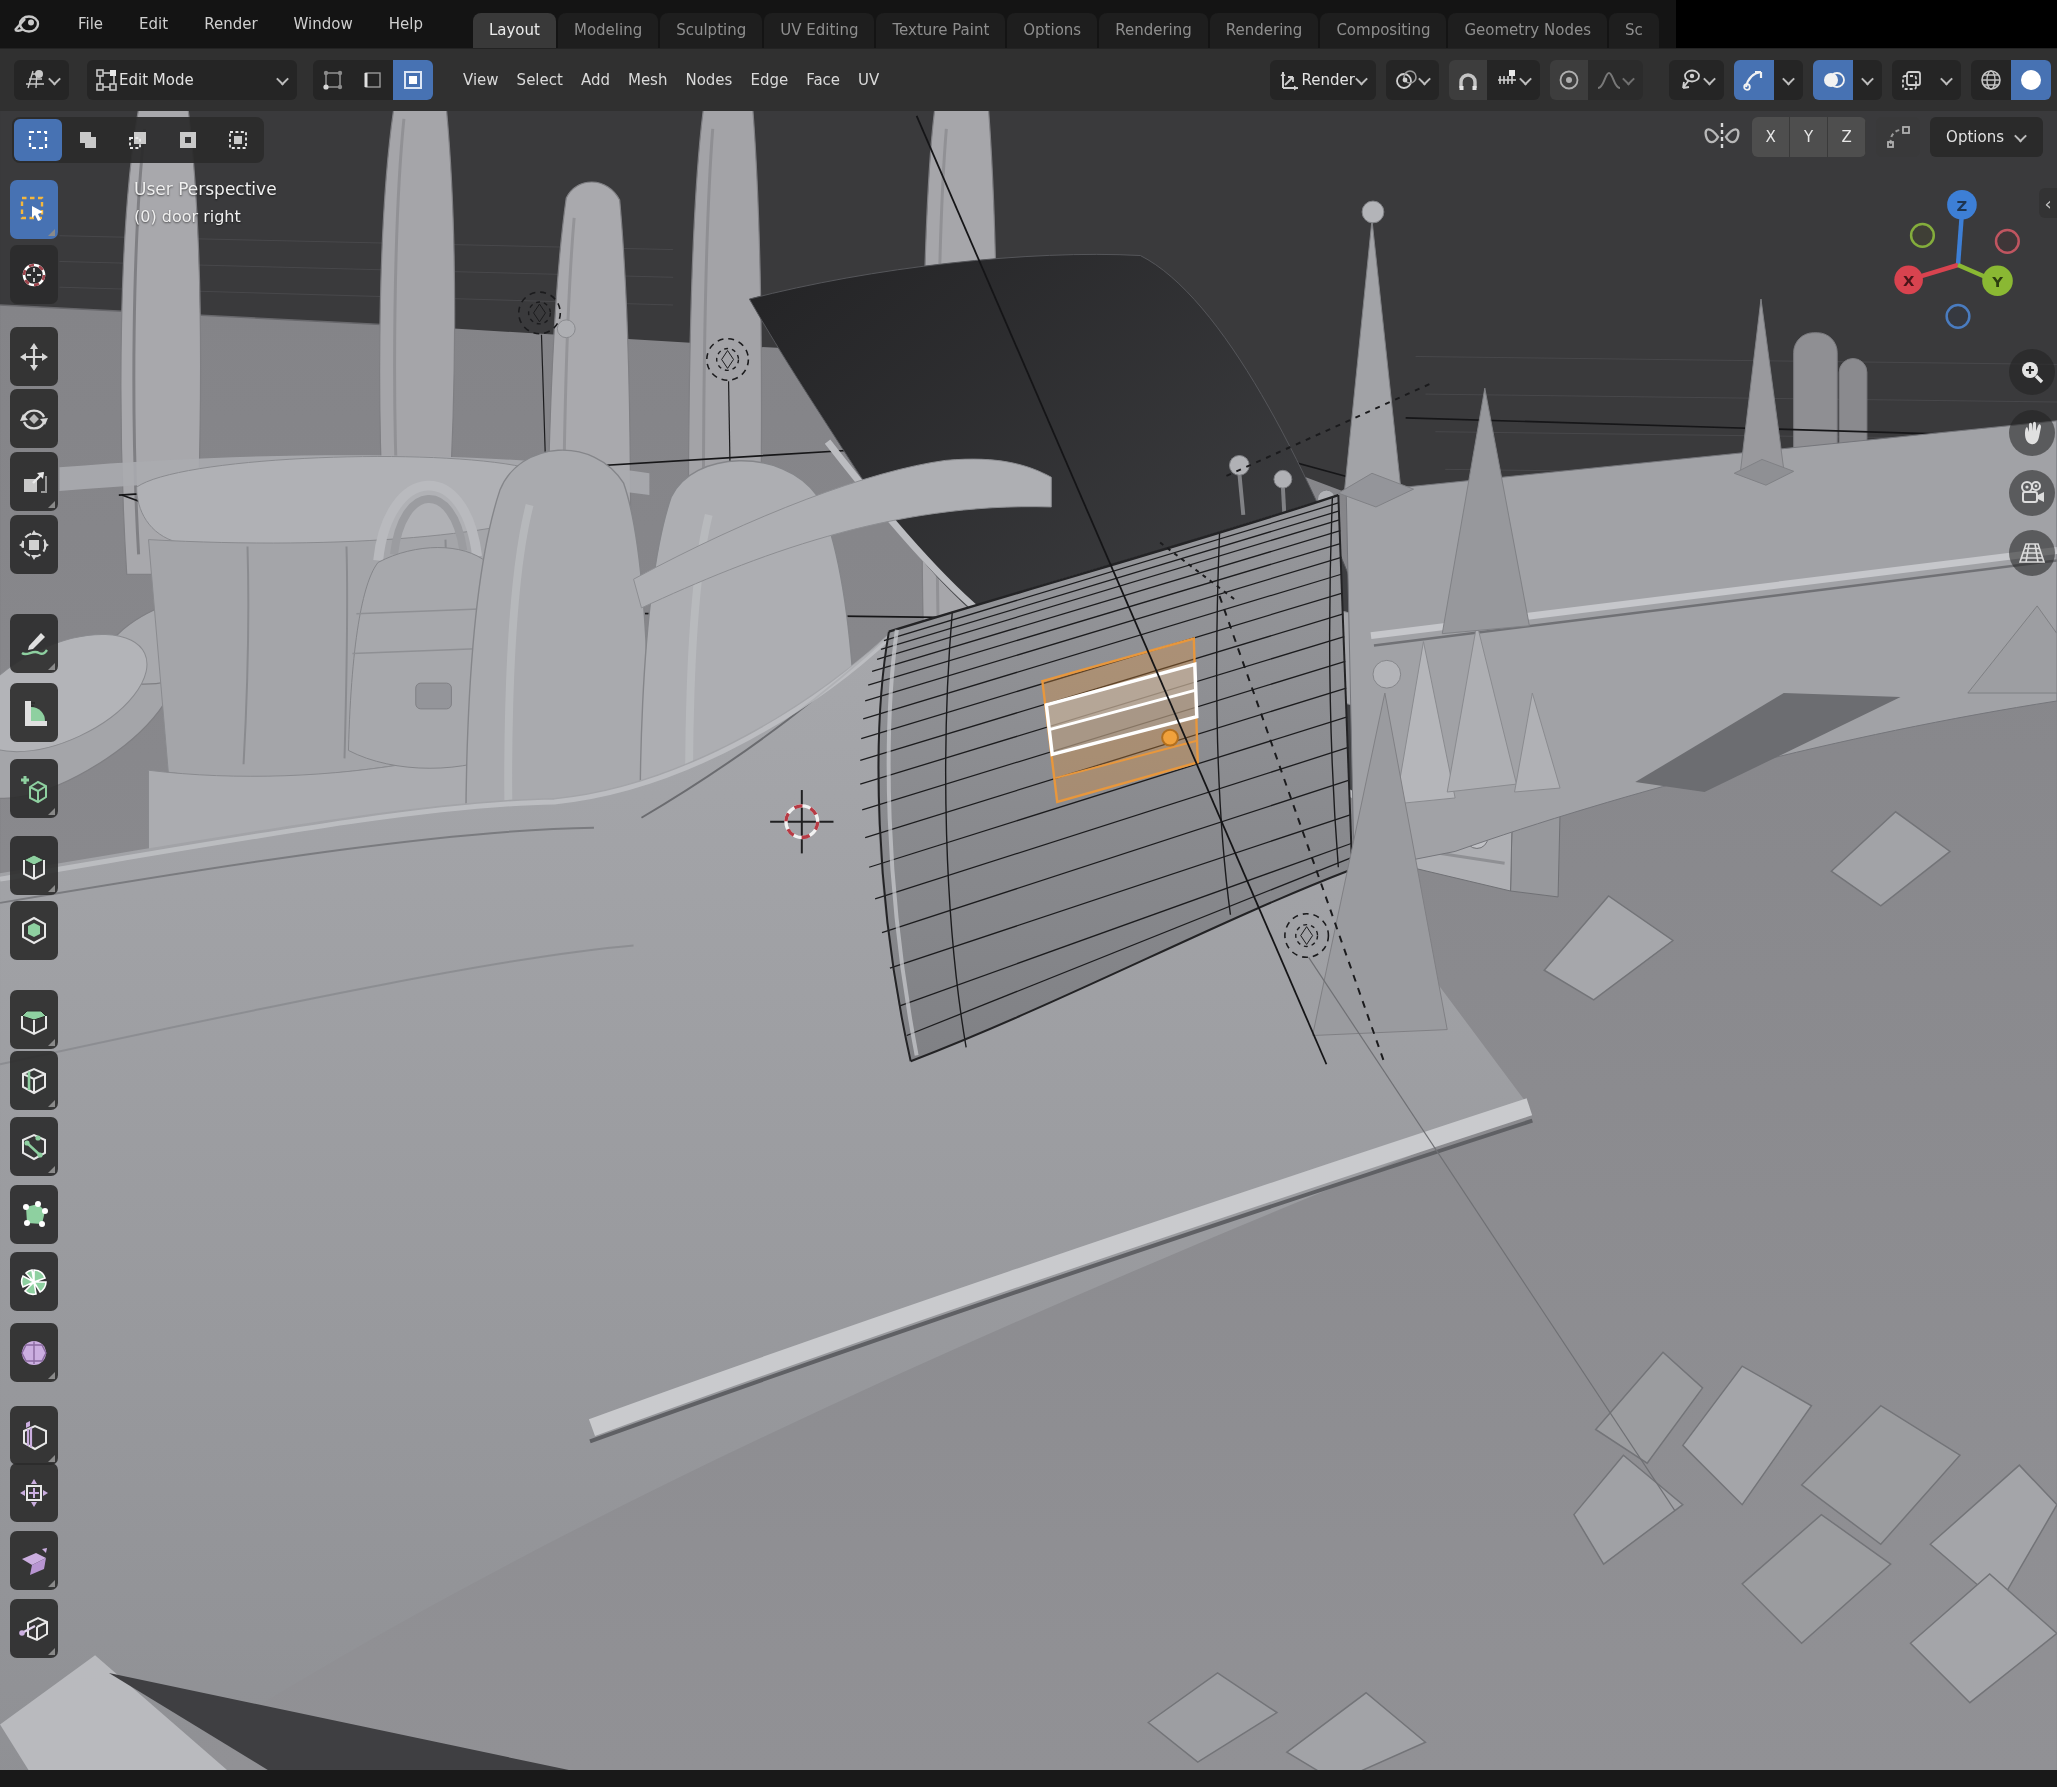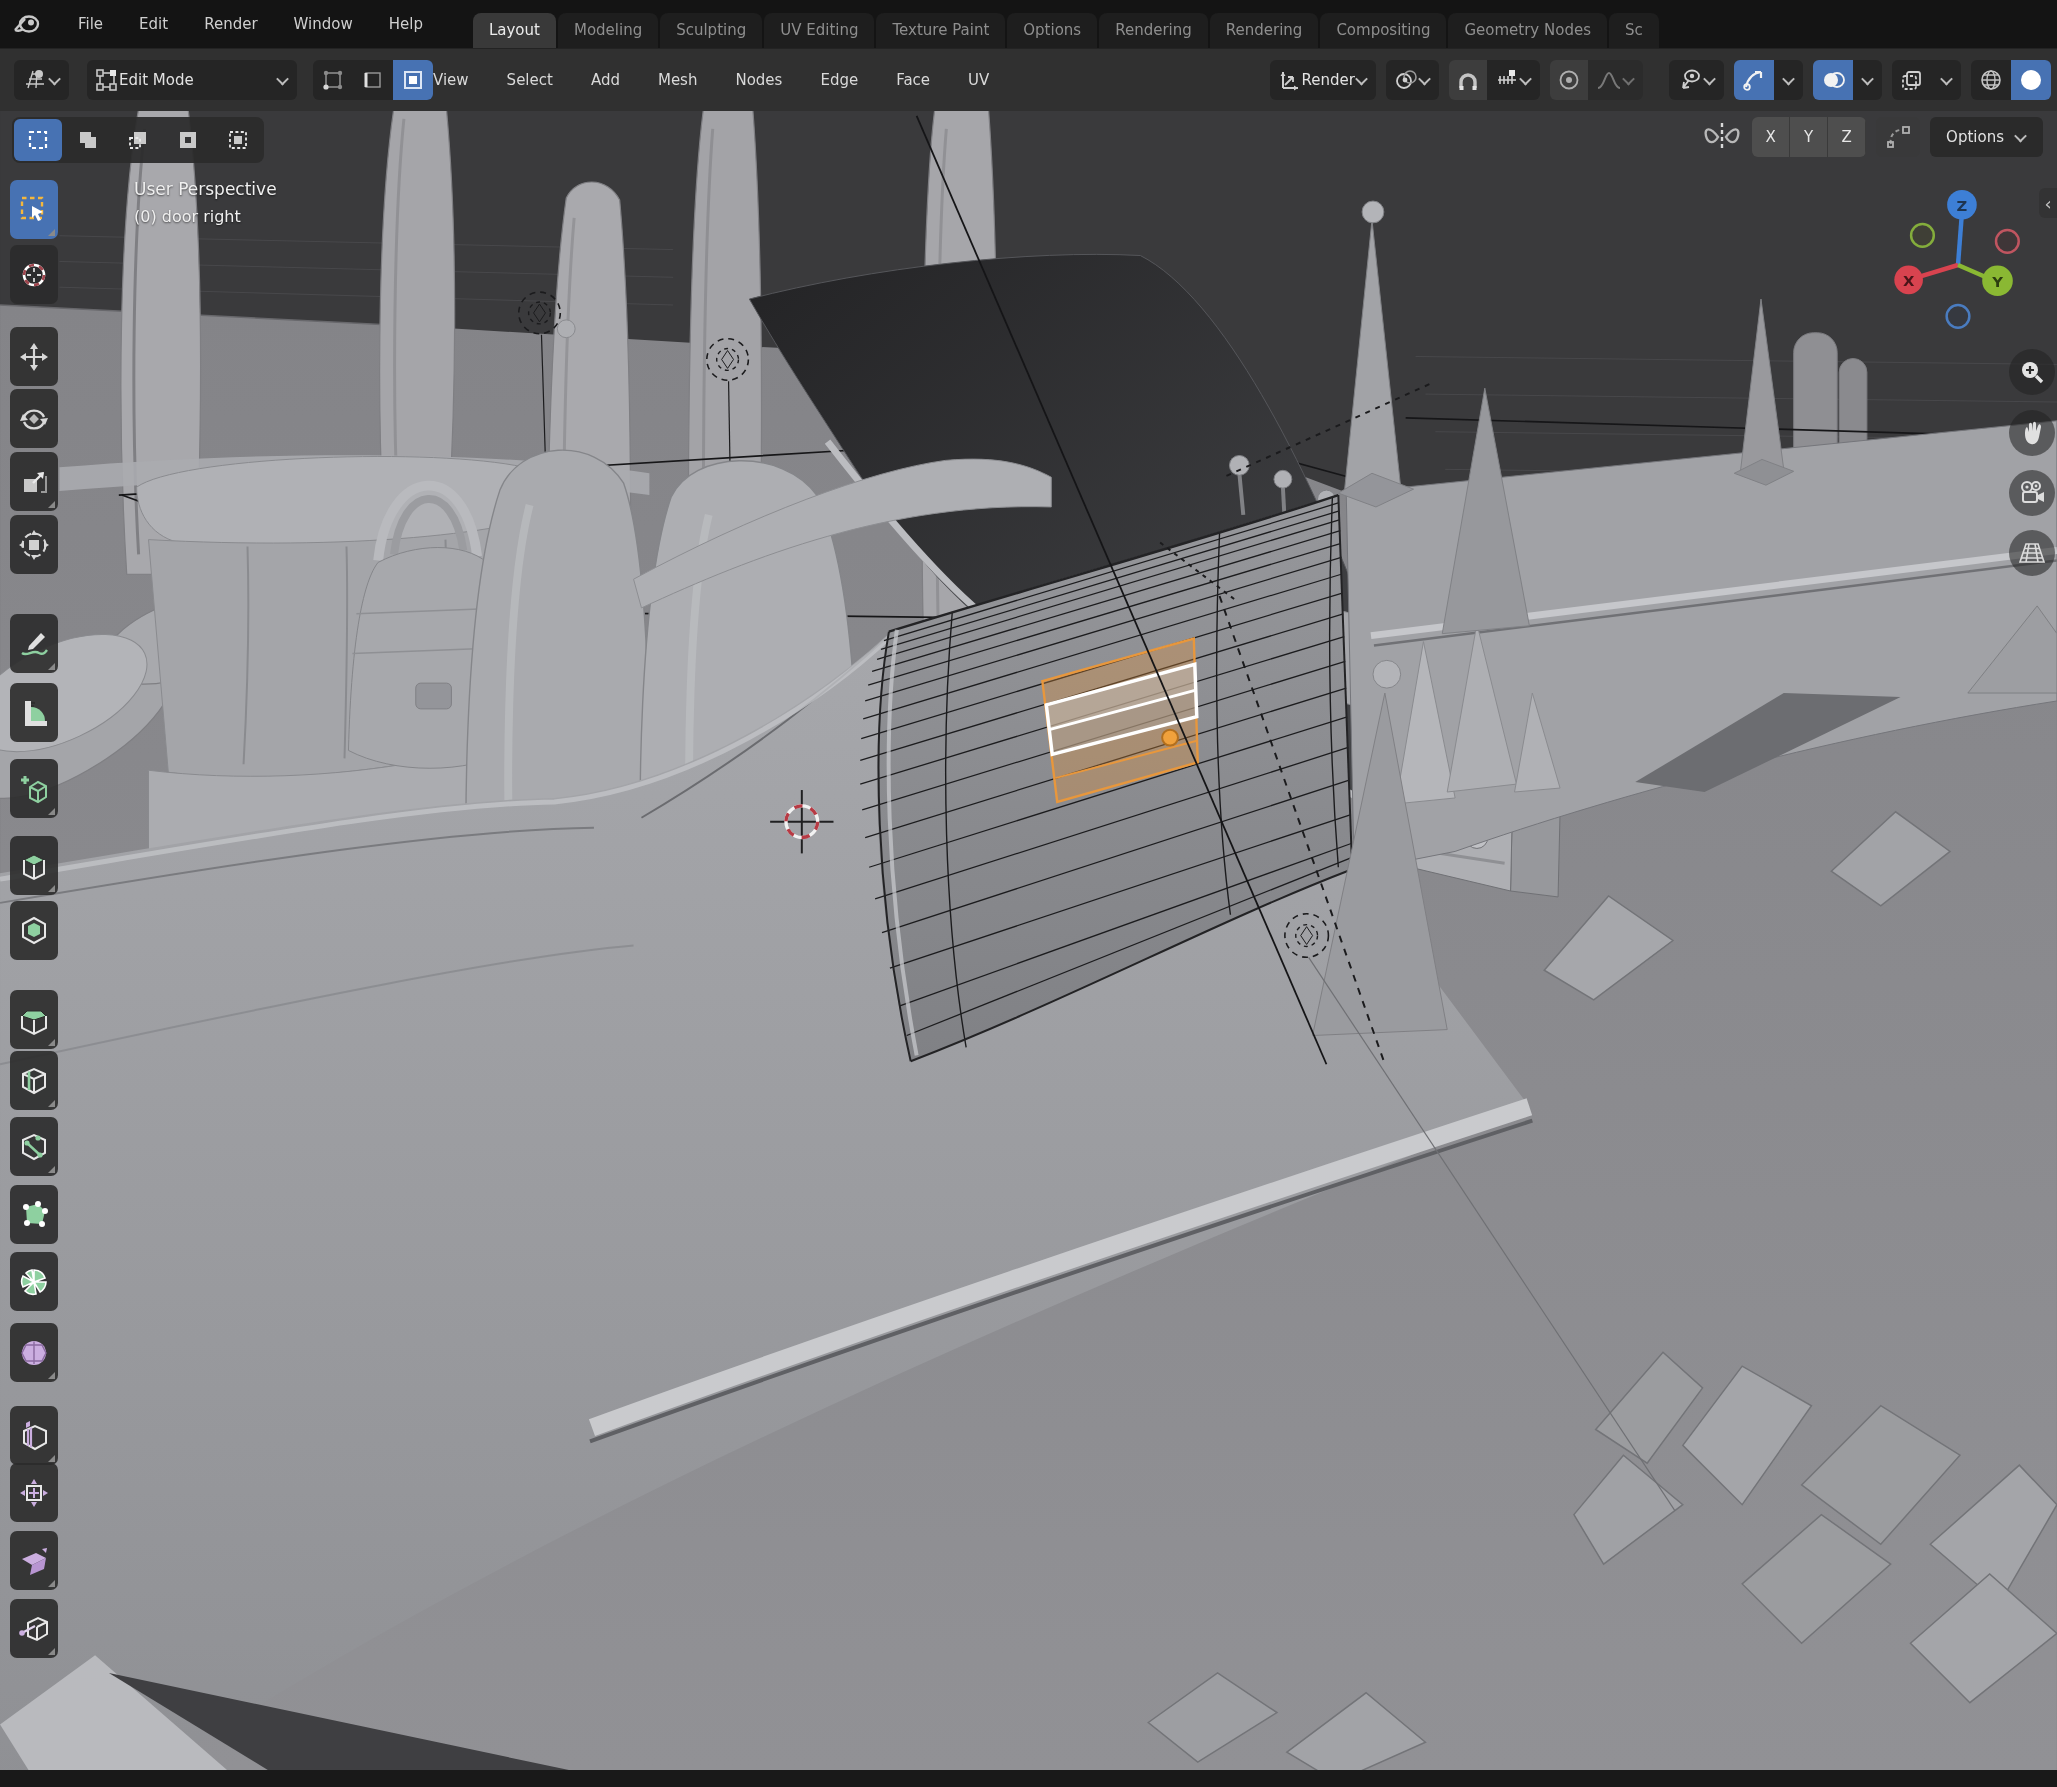--- a/index.html
+++ b/index.html
@@ -1,40 +1,40 @@
 <!DOCTYPE html>
 <html><head>
 <meta charset="utf-8">
 <style>
   * { margin:0; padding:0; box-sizing:border-box; }
   html,body { background:#000; }
   .app { position:relative; width:2057px; height:1788px; overflow:hidden;
          font-family:"DejaVu Sans","Liberation Sans",sans-serif; color:#d8d8d8; }
   
-  .topbar { position:absolute; left:0; top:0; width:2057px; height:48px; background:#141414;
+  .topbar { position:absolute; left:0; top:0; width:1676px; height:48px; background:#141414;
             display:flex; align-items:center; }
   .logo { width:30px; height:30px; margin-left:12px; flex:0 0 auto; }
   .menus { display:flex; margin-left:22px; gap:8px; }
   .menu { font-size:15px; color:#cfcfcf; padding:4px 14px; border-radius:4px; }
   .tabs { display:flex; margin-left:36px; height:48px; align-items:flex-end; overflow:hidden; flex:1; }
   .tab { font-size:15px; color:#8e8e8e; background:#1e1e1e; padding:8px 16px 9px 16px;
          border-radius:8px 8px 0 0; margin-right:2px; white-space:nowrap; }
   .tab.active { background:#393939; color:#ececec; }
   
   .header2 { position:absolute; left:0; top:48px; width:2057px; height:63px; background:#303030;
              display:flex; align-items:center; border-top:1px solid #232323; }
   .hbtn { background:#252525; border-radius:6px; height:40px; display:flex; align-items:center;
           padding:0 8px; }
   .hbtn .lbl { font-size:15px; color:#e2e2e2; }
   .chev { width:9px; height:9px; border-right:2px solid #bdbdbd; border-bottom:2px solid #bdbdbd;
           transform:rotate(45deg) translate(-1px,-1px); margin:0 2px; }
   .segment { display:flex; background:#252525; border-radius:6px; overflow:hidden; height:40px; }
   .seg { width:40px; height:40px; display:flex; align-items:center; justify-content:center; }
   .seg.on { background:#4772b3; }
-  .hmenus { display:flex; gap:38px; }
+  .hmenus { display:flex; gap:18px; margin-left:30px; }
   .hmenu { font-size:15px; color:#d9d9d9; }
   .dim { opacity:.45; }
   
   .viewport { position:absolute; left:0; top:111px; width:2057px; height:1659px; background:#3a3a3c; }
   .scene { position:absolute; inset:0; }
   .toolrow { position:absolute; left:0; top:6px; width:2057px; height:48px; pointer-events:none; }
   .selgroup { position:absolute; left:12px; top:0; display:flex; background:#2b2b2bee; border-radius:8px;
               padding:2px; gap:2px; pointer-events:auto; }
   .selbtn { width:48px; height:42px; border-radius:6px; display:flex; align-items:center; justify-content:center; }
   .selbtn.on { background:#4772b3; }

